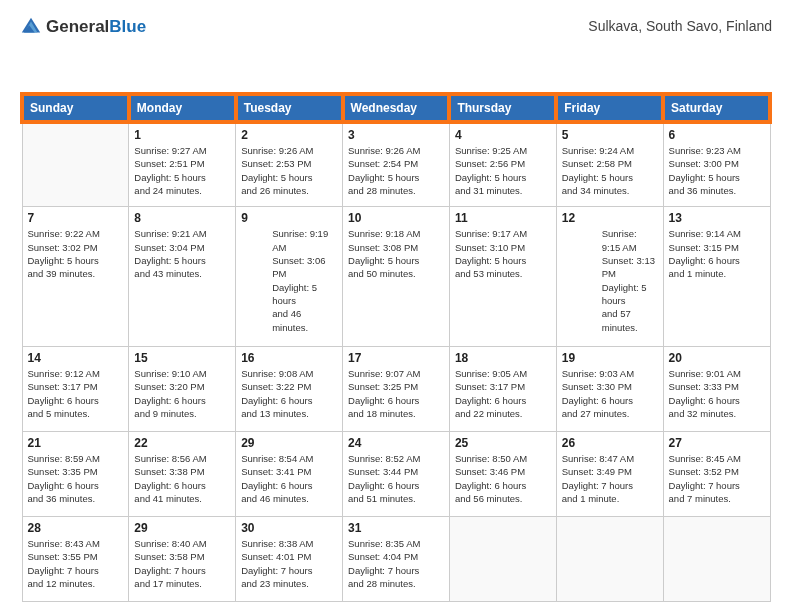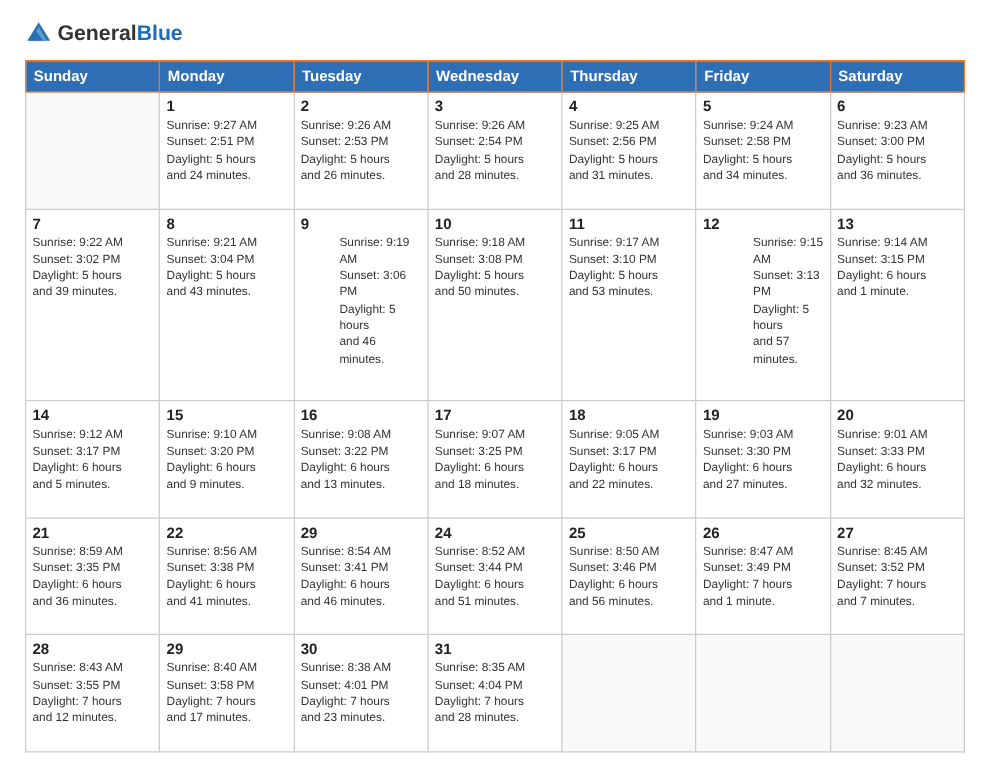--- a/index.html
+++ b/index.html
@@ -9,20 +9,21 @@
       width: 792px;
       height: 612px;
       overflow: hidden;
     }
     .page {
       width: 792px;
       height: 612px;
       padding: 16px 20px 10px 20px;
       display: flex;
       flex-direction: column;
+      gap: 44px;
     }
     .header {
       display: flex;
       justify-content: space-between;
       align-items: flex-start;
       margin-bottom: 10px;
     }
     .logo {
       display: flex;
       align-items: center;
@@ -64,21 +65,21 @@
       flex: 1;
       font-size: 10.5px;
     }
     .calendar thead tr th {
       background-color: #2e6eb5;
       color: #fff;
       padding: 5px 6px;
       text-align: left;
       font-size: 12px;
       font-weight: bold;
-      border: 1px solid #f97316;
+      border: 4px solid #f97316;
     }
     .calendar tbody tr td {
       border: 1px solid #ccc;
       vertical-align: top;
       padding: 4px 5px;
       width: calc(100%/7);
       min-height: 70px;
       height: 80px;
     }
     .day-number {
@@ -107,20 +108,21 @@
         <polygon points="12,6 19,18 5,18" fill="#5a9fd4"></polygon>
         <polygon points="10,10 16,18 4,18" fill="#2e6eb5"></polygon>
       </svg>
       <div>
         <div>
           <span class="logo-text-general">General</span><span class="logo-text-blue">Blue</span>
         </div>
       </div>
     </div>
     <div class="title-block">
+      <div class="calendar-subtitle">Sulkava, South Savo, Finland</div>
     </div>
   </div>
 
   <table class="calendar">
     <thead>
       <tr id="weekday-header">
           <th>Sunday</th>
           <th>Monday</th>
           <th>Tuesday</th>
           <th>Wednesday</th>

